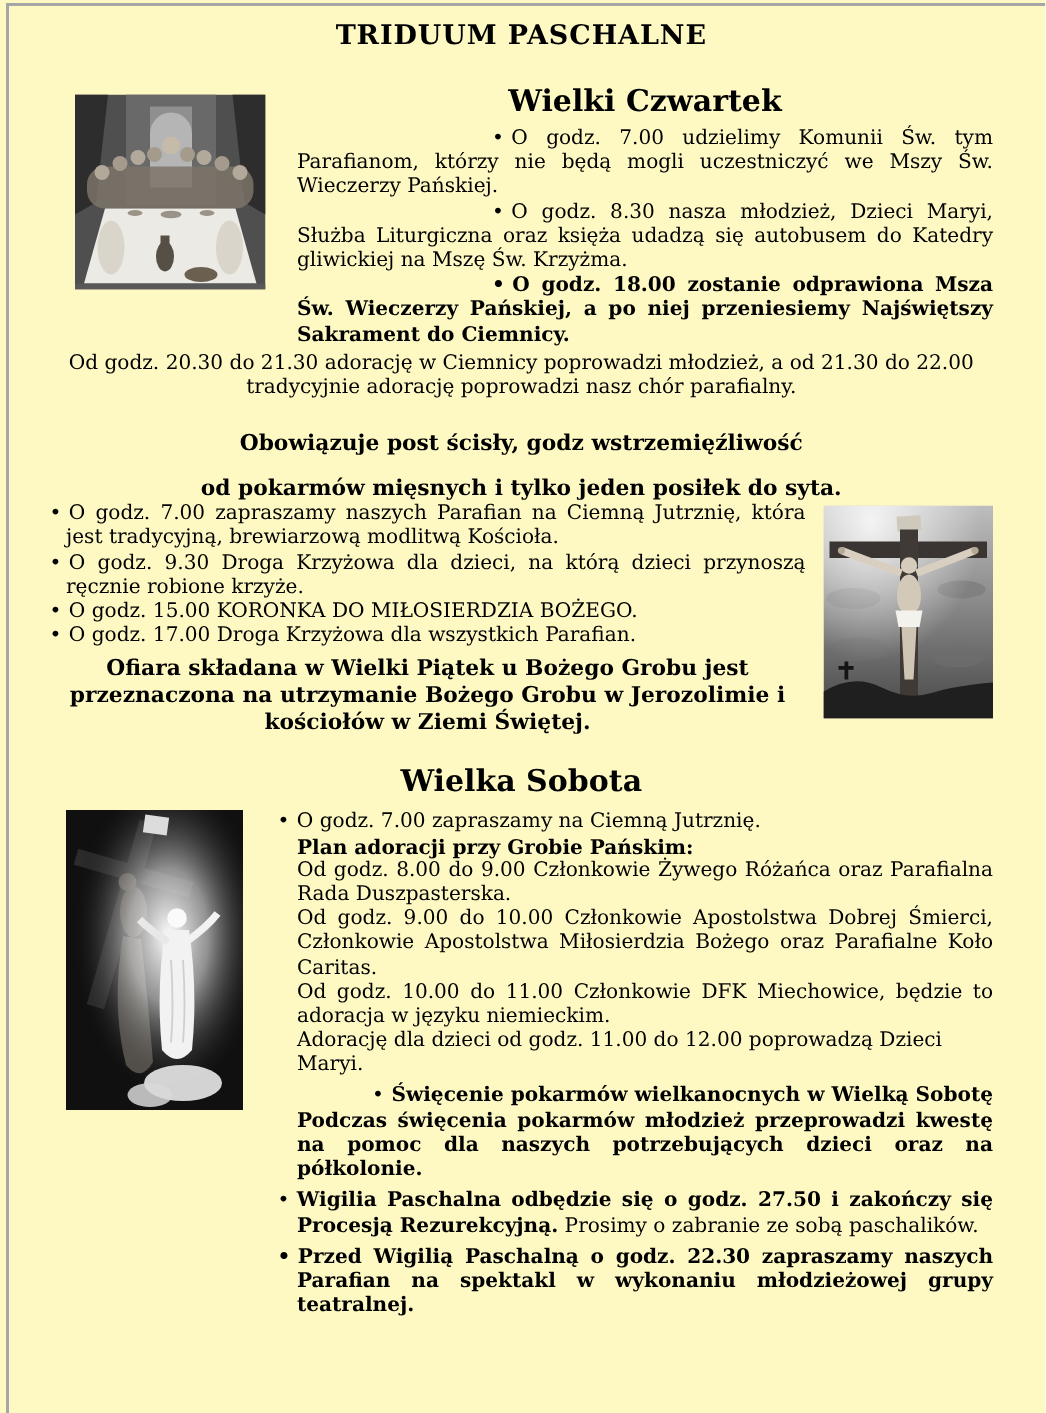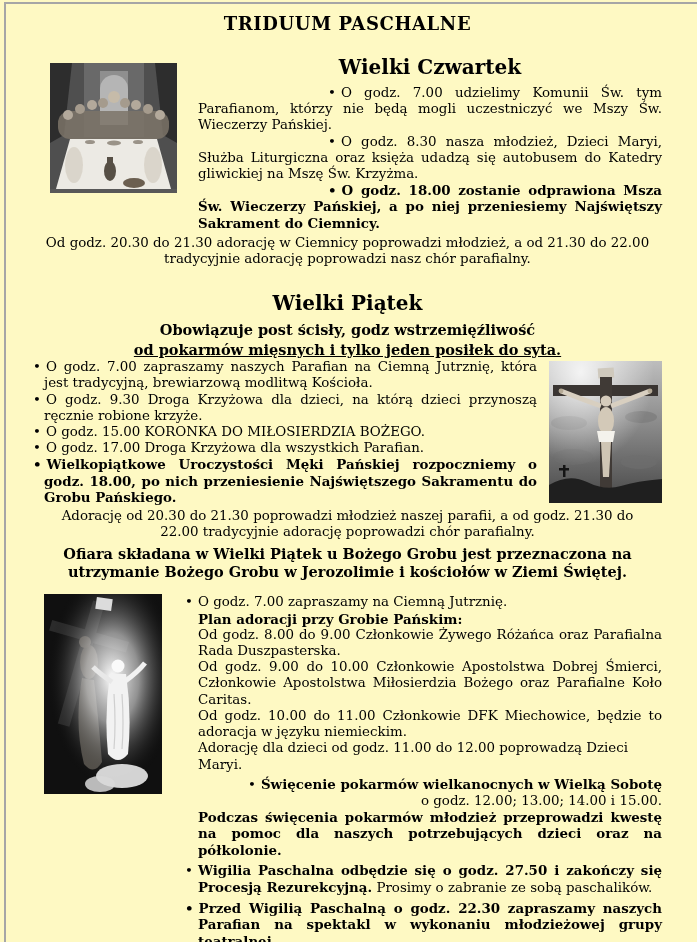--- a/index.html
+++ b/index.html
@@ -102,23 +102,22 @@
       <div class="s1-body">
         <h2 class="sec-head">Wielki Czwartek</h2>
         <p class="item just"><span class="blt">•</span><span>O godz. 7.00 udzielimy Komunii Św. tym Parafianom, którzy nie będą mogli uczestniczyć we Mszy Św. Wieczerzy Pańskiej.</span></p>
         <p class="item just"><span class="blt">•</span><span>O godz. 8.30 nasza młodzież, Dzieci Maryi, Służba Liturgiczna oraz księża udadzą się autobusem do Katedry gliwickiej na Mszę Św. Krzyżma.</span></p>
         <p class="item just bold"><span class="blt">•</span><span>O godz. 18.00 zostanie odprawiona Msza Św. Wieczerzy Pańskiej, a po niej przeniesiemy Najświętszy Sakrament do Ciemnicy.</span></p>
       </div>
       <p class="s1-footer center">Od godz. 20.30 do 21.30 adorację w Ciemnicy poprowadzi młodzież, a od 21.30 do 22.00 tradycyjnie adorację poprowadzi nasz chór parafialny.</p>
     </div>
 
     <div class="sec2">
-      <h2 class="sec-head">Wielki Piątek</h2>
       <p class="fast center">Obowiązuje post ścisły, godz wstrzemięźliwość</p>
-      <p class="fast center" style="margin-top:2px;text-decoration:underline;">od pokarmów mięsnych i tylko jeden posiłek do syta.</p>
+      <p class="fast center" style="margin-top:12px;">od pokarmów mięsnych i tylko jeden posiłek do syta.</p>
       <svg class="s2-img" viewBox="0 0 113 142" aria-hidden="true">
         <defs>
           <linearGradient id="sky2" x1="0" y1="0" x2="0" y2="1">
             <stop offset="0" stop-color="#bdbdbd"></stop>
               <stop offset="0.45" stop-color="#8a8a8a"></stop>
               <stop offset="1" stop-color="#474747"></stop>
           </linearGradient>
           <radialGradient id="glow2" cx="0.28" cy="0.08" r="0.65">
             <stop offset="0" stop-color="#ffffff" stop-opacity="0.85"></stop>
               <stop offset="1" stop-color="#ffffff" stop-opacity="0"></stop>
@@ -142,26 +141,25 @@
         <path d="M48 70 h18 l-2 11 h-14 z" fill="#f4f2ec"></path>
         <polygon points="52,81 62,81 60,116 54,116" fill="#cfc5b4"></polygon>
         <path d="M0 124 Q20 112 38 121 T72 125 T113 118 L113 142 L0 142 Z" fill="#1f1f1f"></path>
         <rect x="14" y="104" width="2.5" height="12" fill="#141414"></rect>
         <rect x="10" y="107" width="10" height="2.5" fill="#141414"></rect>
       </svg>
       <p class="bullet just"><span class="blt">•</span><span>O godz. 7.00 zapraszamy naszych Parafian na Ciemną Jutrznię, która jest tradycyjną, brewiarzową modlitwą Kościoła.</span></p>
       <p class="bullet just"><span class="blt">•</span><span>O godz. 9.30 Droga Krzyżowa dla dzieci, na którą dzieci przynoszą ręcznie robione krzyże.</span></p>
       <p class="bullet just"><span class="blt">•</span><span>O godz. 15.00 KORONKA DO MIŁOSIERDZIA BOŻEGO.</span></p>
       <p class="bullet just"><span class="blt">•</span><span>O godz. 17.00 Droga Krzyżowa dla wszystkich Parafian.</span></p>
-      <p class="bullet just bold"><span class="blt">•</span><span>Wielkopiątkowe Uroczystości Męki Pańskiej rozpoczniemy o godz. 18.00, po nich przeniesienie Najświętszego Sakramentu do Grobu Pańskiego.</span></p>
-      <p class="s2-adoration center">Adorację od 20.30 do 21.30 poprowadzi młodzież naszej parafii, a od godz. 21.30 do 22.00 tradycyjnie adorację poprowadzi chór parafialny.</p>
       <p class="s2-offering center bold">Ofiara składana w Wielki Piątek u Bożego Grobu jest przeznaczona na utrzymanie Bożego Grobu w Jerozolimie i kościołów w Ziemi Świętej.</p>
     </div>
 
     <div class="sec3">
+      <h2 class="sec-head">Wielka Sobota</h2>
       <div class="s3-row">
         <div class="s3-imgcol">
           <svg class="s3-img" viewBox="0 0 118 200" aria-hidden="true">
             <defs>
               <radialGradient id="glow3" cx="0.58" cy="0.42" r="0.56">
                 <stop offset="0" stop-color="#ffffff"></stop>
                   <stop offset="0.4" stop-color="#c9c9c9" stop-opacity="0.7"></stop>
                   <stop offset="1" stop-color="#000000" stop-opacity="0"></stop>
               </radialGradient>
             </defs>
@@ -184,21 +182,21 @@
             <ellipse cx="56" cy="190" rx="15" ry="8" fill="#d8d8d8" opacity="0.85"></ellipse>
           </svg>
         </div>
         <div class="s3-text">
           <p class="bullet"><span class="blt">•</span><span>O godz. 7.00 zapraszamy na Ciemną Jutrznię.</span></p>
           <p class="ind bold">Plan adoracji przy Grobie Pańskim:</p>
           <p class="ind just">Od godz. 8.00 do 9.00 Członkowie Żywego Różańca oraz Parafialna Rada Duszpasterska.</p>
           <p class="ind just">Od godz. 9.00 do 10.00 Członkowie Apostolstwa Dobrej Śmierci, Członkowie Apostolstwa Miłosierdzia Bożego oraz Parafialne Koło Caritas.</p>
           <p class="ind just">Od godz. 10.00 do 11.00 Członkowie DFK Miechowice, będzie to adoracja w języku niemieckim.</p>
           <p class="ind">Adorację dla dzieci od godz. 11.00 do 12.00 poprowadzą Dzieci Maryi.</p>
-          <p class="bullet mt3"><span class="blt">•</span><span class="bold">Święcenie pokarmów wielkanocnych w Wielką Sobotę</span><span class="blk">o godz. 12.00; 13.00; 14.00 i 15.00.</span></p>
+          <p class="bullet mt3"><span class="blt">•</span><span class="bold">Święcenie pokarmów wielkanocnych w Wielką Sobotę</span></p>
           <p class="ind bold just">Podczas święcenia pokarmów młodzież przeprowadzi kwestę na pomoc dla naszych potrzebujących dzieci oraz na półkolonie.</p>
           <p class="bullet mt4 just"><span class="blt">•</span><span class="bold">Wigilia Paschalna odbędzie się o godz. 27.50 i zakończy się Procesją Rezurekcyjną.</span><span> Prosimy o zabranie ze sobą paschalików.</span></p>
           <p class="bullet mt4 bold just"><span class="blt">•</span><span>Przed Wigilią Paschalną o godz. 22.30 zapraszamy naszych Parafian na spektakl w wykonaniu młodzieżowej grupy teatralnej.</span></p>
         </div>
       </div>
     </div>
 
   </div>
 </div>
 

